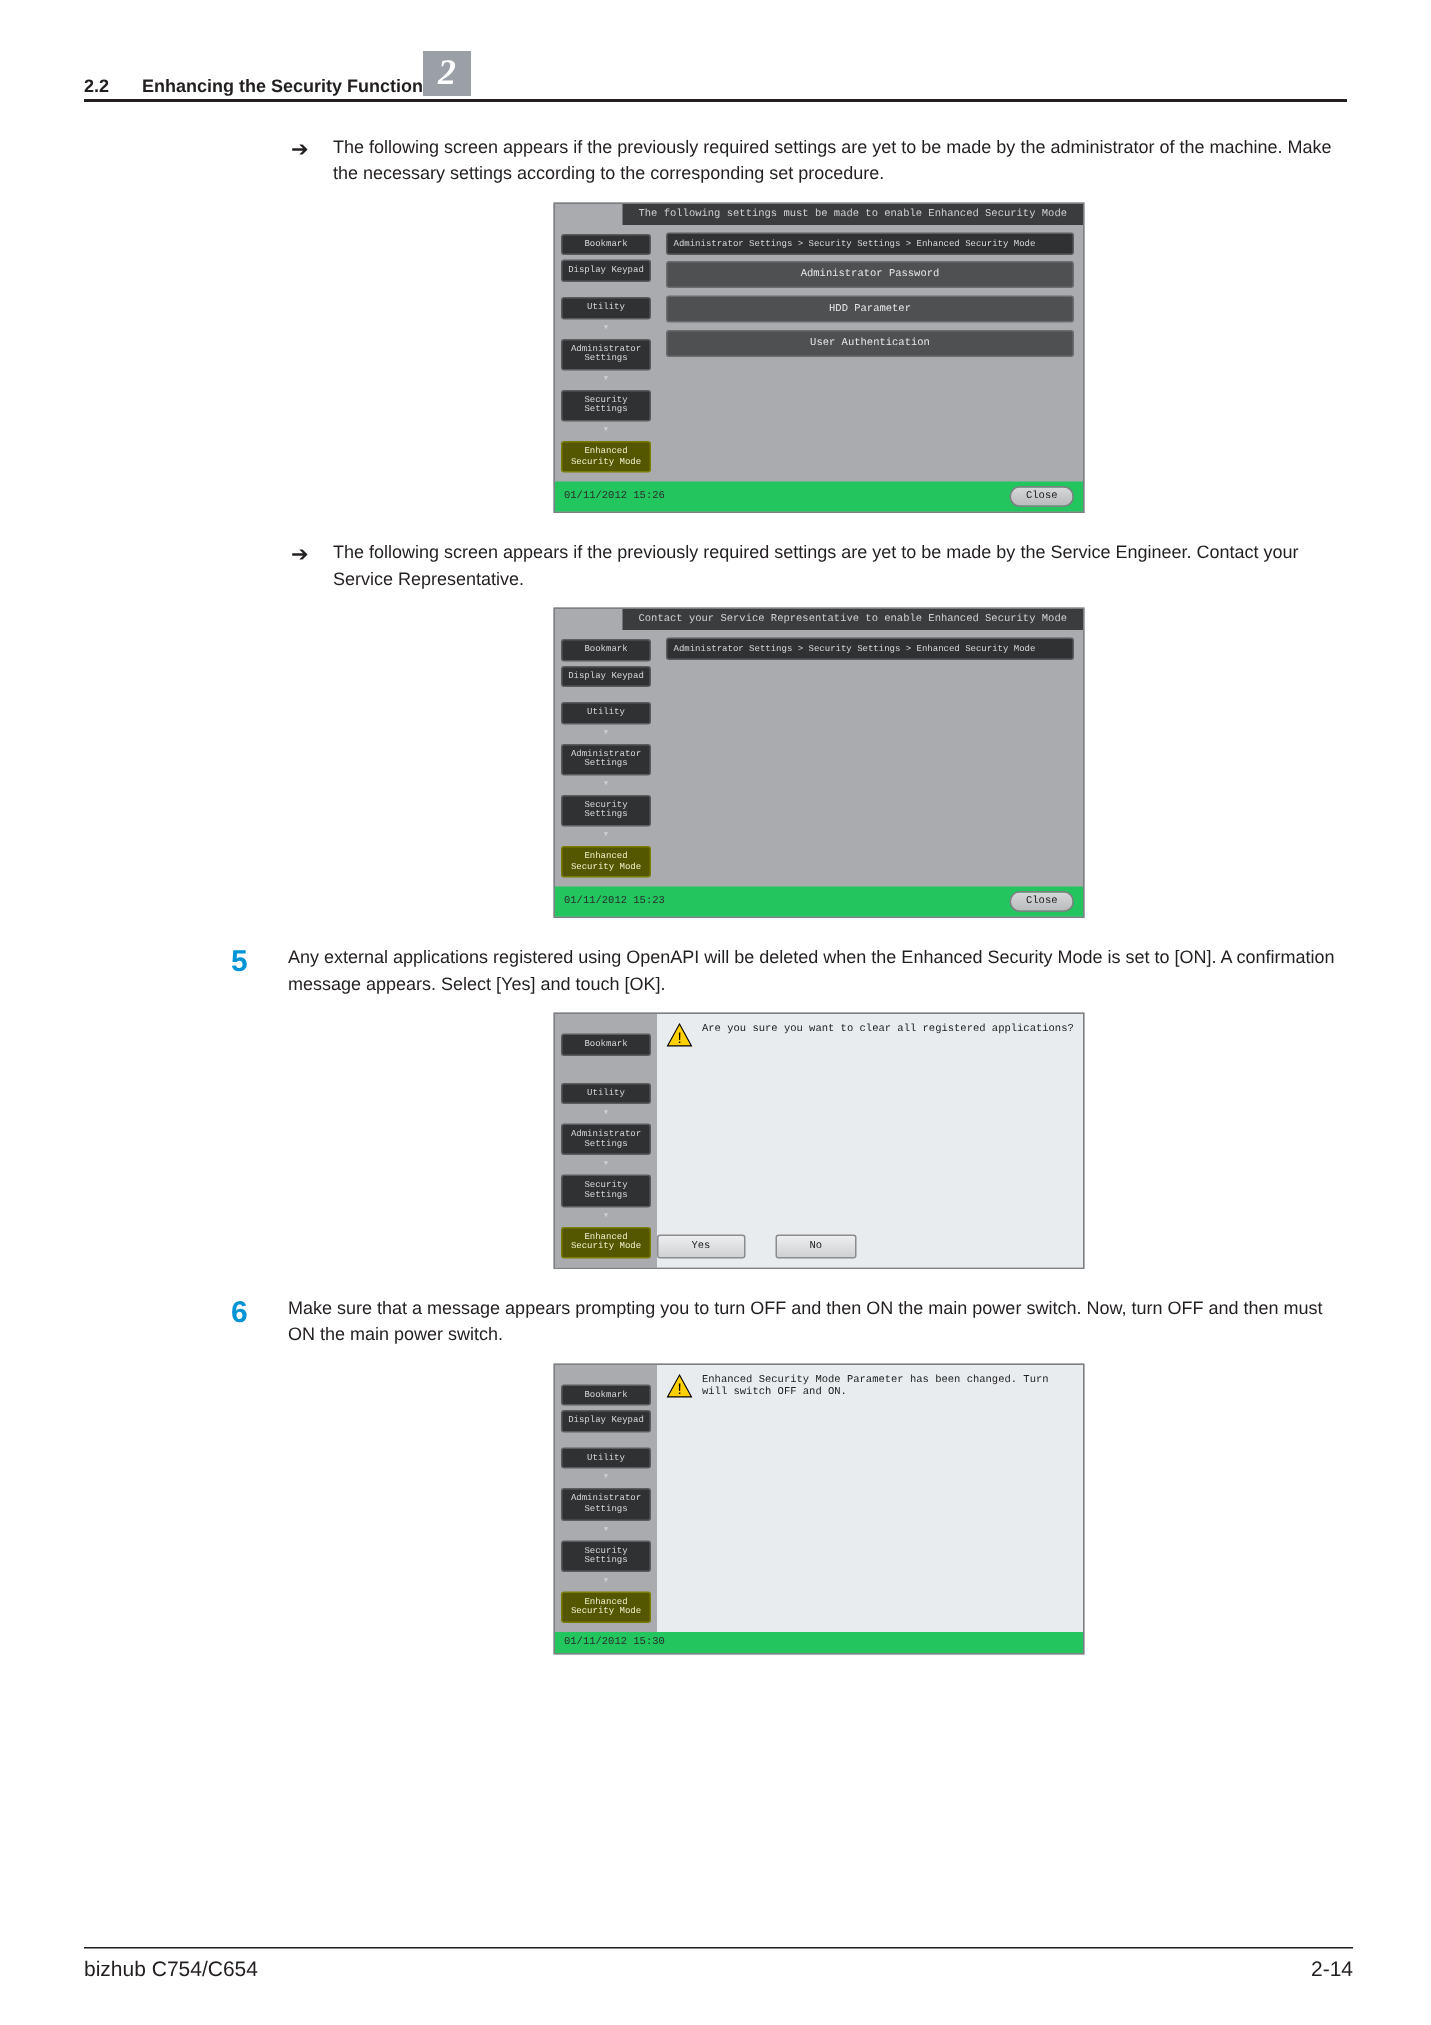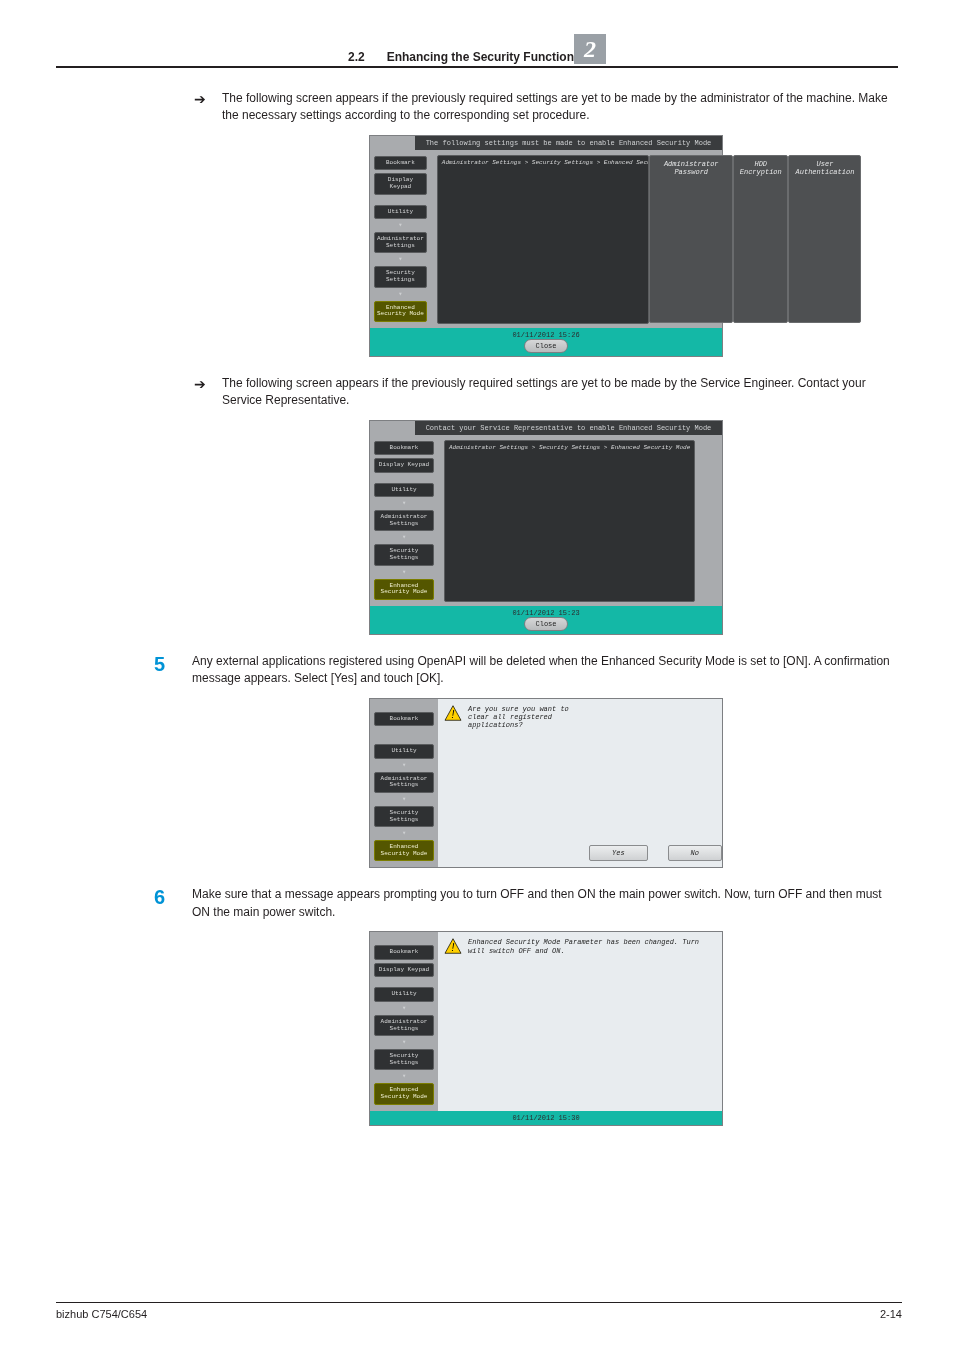--- a/index.html
+++ b/index.html
@@ -5,21 +5,21 @@
   * { box-sizing: border-box; margin: 0; padding: 0; }
   html, body { background: #fff; }
   body {
     width: 954px;
     height: 1350px;
     font-family: Arial, Helvetica, sans-serif;
     color: #231f20;
     position: relative;
     padding: 34px 56px 0 56px;
   }
-  .hdr { display: flex; align-items: flex-end; justify-content: center; }
+  .hdr { display: flex; align-items: flex-end; justify-content: flex-start; }
   .hdr-left { display: flex; align-items: baseline; gap: 22px; }
   .hdr-sec { font-size: 12px; font-weight: bold; color: #231f20; }
   .hdr-title { font-size: 12px; font-weight: bold; color: #231f20; }
   .chapter-badge {
     width: 32px; height: 30px;
     background: #9aa0a6;
     color: #fff;
     font-style: italic;
     font-weight: bold;
     font-size: 24px;
@@ -71,37 +71,36 @@
     font-size: 6px;
     text-align: center;
     padding: 3px 2px;
     border-radius: 2px;
     line-height: 1.1;
   }
   .sbtnA { background: #545600; border-color: #7b7d00; color:#f0f0d0; }
   .darr {
     text-align: center; color: #cdcfd1; font-size: 7px; line-height: 7px;
   }
-  .maincol { flex: 1; padding: 5px 6px 0 6px; display:flex; flex-direction:row;font-style:italic; }
+  .maincol { flex: 1; padding: 5px 6px 0 6px; display:flex; flex-direction:column; }
   .crumb {
     background: #2f3133; color: #d6d7d8;
     font-size: 6px; padding: 3px 4px; border: 1px solid #5a5c5e; border-radius:2px;
     margin-bottom: 4px; white-space: nowrap; overflow:hidden;
   }
   .row-item {
     background: #4e5052; color: #e6e7e8;
     font-size: 7px; text-align: center;
     padding: 4px 2px; margin-bottom: 5px;
     border-radius: 2px; border: 1px solid #6a6c6e;
   }
   .shot-footer {
-    background: #14b8a6;
-    padding: 3px 6px; display: flex; justify-content: center; align-items:center;
+    background: #22c55e;
+    padding: 3px 6px; display: flex; justify-content: space-between; align-items:center;
     color: #2b2d2f;
-    flex-direction: column;
   }
   .footer-left { font-size: 7px; color: #2b2d2f; }
   .fbtn {
     background: linear-gradient(#d6d7d8,#b9bbbd);
     border: 1px solid #7d7f82;
     border-radius: 8px;
     color: #222; font-size: 7px; padding: 2px 10px;
   }
   .alert-row { display:flex; align-items:flex-start; gap:6px; padding: 6px 6px 0 6px; }
   .warn-icon {
@@ -112,21 +111,21 @@
   .maincol.white { background:#e8ecef; }
   .yn-row { display:flex; justify-content:flex-start; gap:20px; margin-top: auto; margin-bottom: 6px; }
   .yn {
     background: linear-gradient(#eceeef,#cfd1d3);
     border:1px solid #8a8c8e; font-size:7px; color:#222;
     padding:3px 22px; border-radius:2px;
   }
   .page-footer {
     position: absolute; left: 56px; right: 52px; bottom: 30px;
     display: flex; justify-content: space-between;
-    font-size: 11px; color: #231f20;
+    font-size: 14px; color: #231f20;
   }
   .page-footer .rule2 {
     position: absolute; left:0; right:0; top:-6px; height:1px; background:#231f20;
   }
 </style>
 </head>
 <body>
 
 <div class="hdr">
   <div class="hdr-left">
@@ -156,21 +155,21 @@
           <div class="darr">▾</div>
           <div class="sbtn">Administrator Settings</div>
           <div class="darr">▾</div>
           <div class="sbtn">Security Settings</div>
           <div class="darr">▾</div>
           <div class="sbtnA">Enhanced Security Mode</div>
         </div>
         <div class="maincol">
           <div class="crumb">Administrator Settings &gt; Security Settings &gt; Enhanced Security Mode</div>
           <div class="row-item">Administrator Password</div>
-          <div class="row-item">HDD Encryption</div>
+          <div class="row-item">HDD Parameter</div>
           <div class="row-item">User Authentication</div>
           <div style="flex:1"></div>
         </div>
       </div>
       <div class="shot-footer">
         <span class="footer-left">01/11/2012   15:26</span>
         <span class="fbtn">Close</span>
       </div>
     </div>
   </div>

